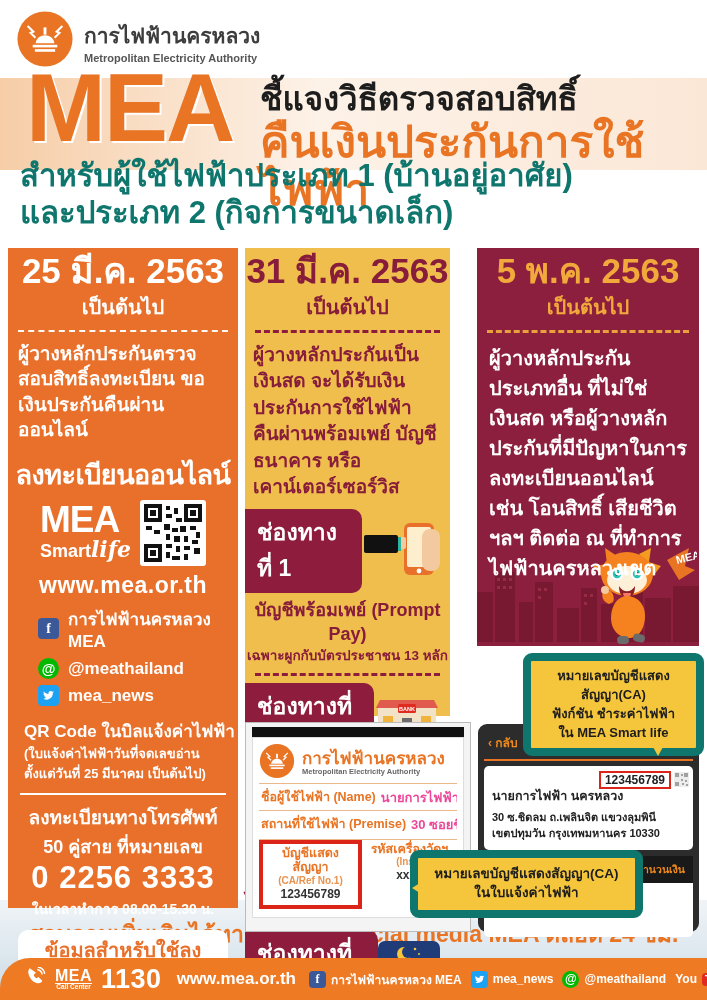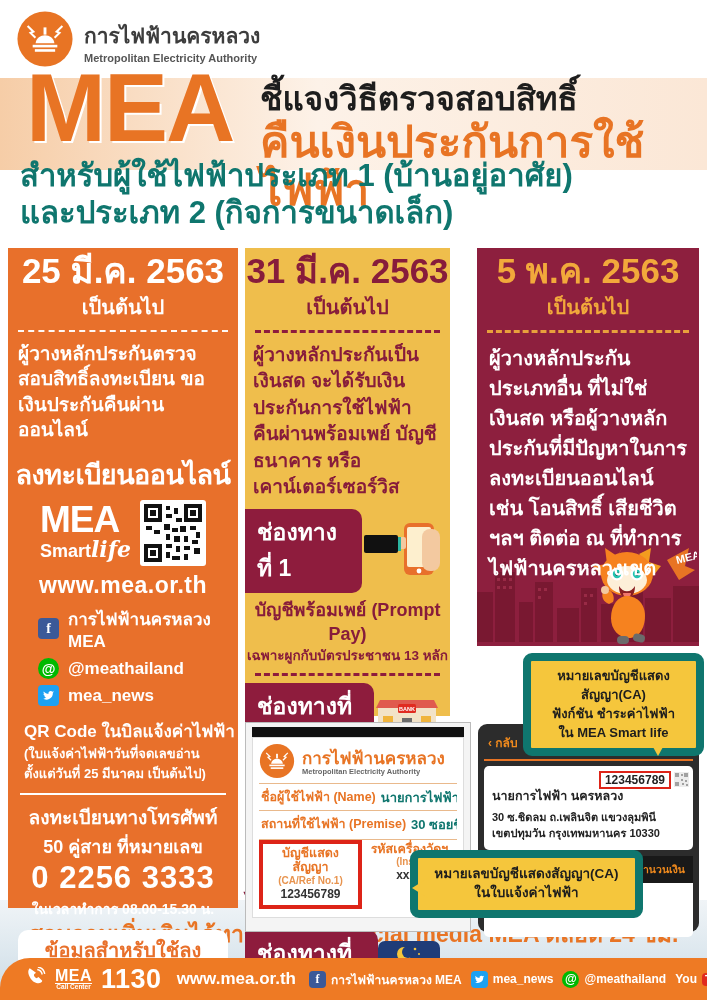--- a/index.html
+++ b/index.html
@@ -80,21 +80,21 @@
   
   .bill{ position:absolute; left:245px; top:722px; width:226px; height:210px; background:#f4f4f4;
     border:1px solid #bbb; z-index:3; overflow:hidden;}
   .bill-top{ height:10px; background:#111; margin:4px 6px 0; }
   .bill-body{ background:#fff; margin:0 6px; padding:5px 6px 8px; border:1px solid #ddd;}
   .bill-logo-row{ display:flex; align-items:center; gap:7px;}
   .bill-org-th{ font-size:17px; font-weight:800; color:#E87424; line-height:1;}
   .bill-org-en{ font-size:7.5px; font-weight:700; color:#666;}
   .bill-row{ display:flex; gap:5px; border-top:1px solid #e9b98c; padding:3px 2px 2px; white-space:nowrap; overflow:hidden;}
   .bill-lab{ font-size:12.5px; font-weight:800; color:#E87424;}
-  .bill-val{ font-size:13px; font-weight:800; color:#0f766e;}
+  .bill-val{ font-size:13px; font-weight:800; color:#ec4899;}
   .bill-cells{ display:flex; border-top:1px solid #e9b98c; margin-top:2px;}
   .bill-cell{ flex:1; text-align:center; padding:2px 2px 4px;}
   .cell-ca{ border:4px solid #DD2418; }
   .cell-lab{ font-size:12.5px; font-weight:800; color:#E87424; line-height:1.15;}
   .cell-sub{ font-size:10px; font-weight:700; color:#E8944F;}
   .cell-val{ font-size:12px; font-weight:700; color:#333; margin-top:1px;}
 
   .callout{ background:#F5C63C; border:8px solid #0f766e; border-radius:9px; text-align:center;
     color:#1d1d1d; font-weight:800; z-index:5; position:absolute;}
   .bill-callout{ left:410px; top:850px; width:233px; padding:7px 6px; font-size:13.5px; line-height:1.4;}

